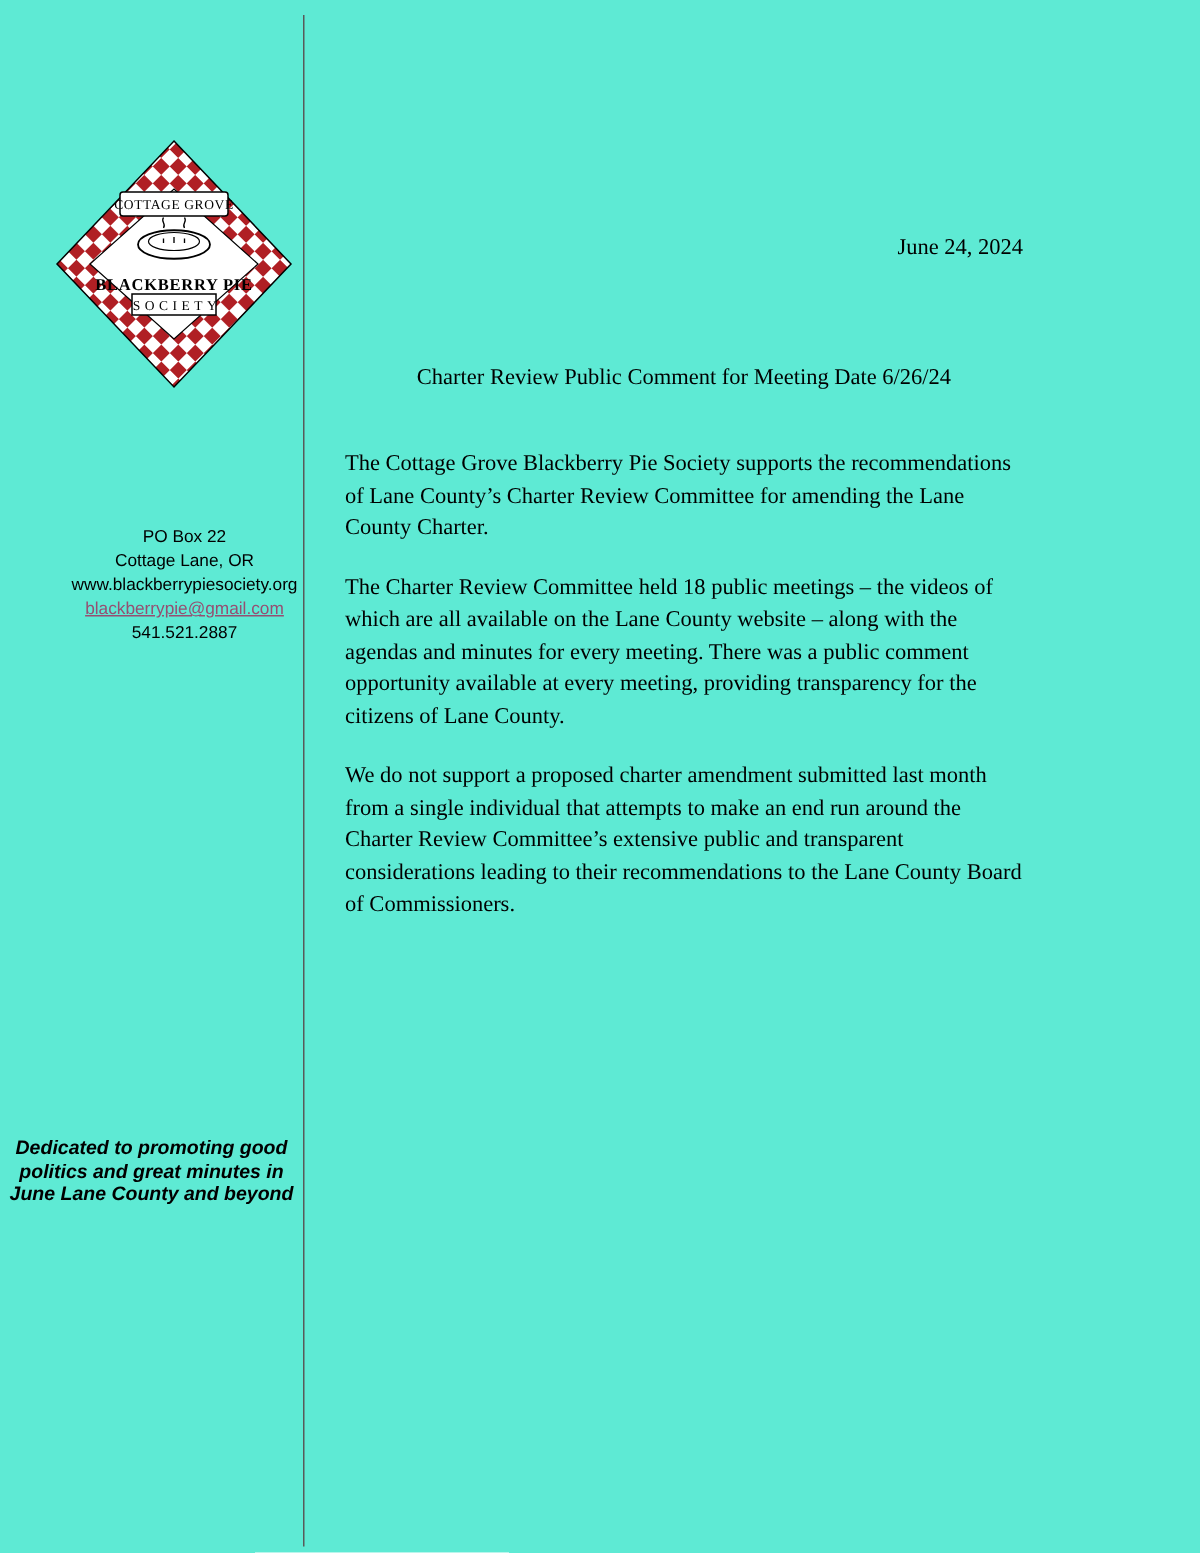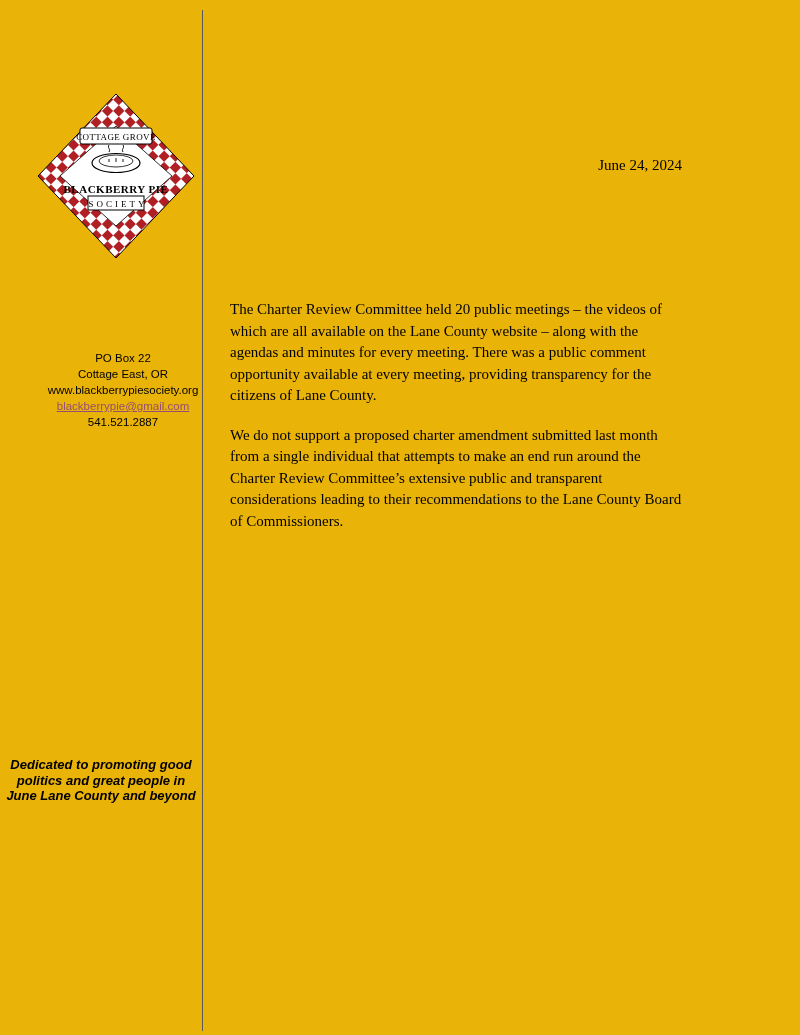--- a/index.html
+++ b/index.html
@@ -1,18 +1,18 @@
 <!DOCTYPE html>
 <html style="--checker-red: #b01f24; --link-color: #954F72; --divider-gray: #595959;"><head>
 <meta charset="utf-8">
 <style>
   * { margin:0; padding:0; box-sizing:border-box; }
   html,body { background:#ffffff; }
   .page {
-    position:relative; width:800px; height:1035px; background:#eab308;
+    position:relative; width:800px; height:1035px; background:#5eead4;
     font-family:"Liberation Serif", serif; color:#000; overflow:hidden;
   }
   
   .sidebar { position:absolute; left:0; top:0; width:202px; height:1035px; }
   .logo-wrap { position:absolute; left:36px; top:92px; width:160px; height:172px; }
   .contact {
     position:absolute; left:0; top:350px; width:202px; text-align:center;
     font-family:"Liberation Sans", sans-serif; font-size:11.5px; line-height:16px;padding-left:44px;
   }
   .contact a { color:var(--link-color,#954F72); text-decoration:underline; }
@@ -65,38 +65,40 @@
         </g>
         <text x="80" y="101" text-anchor="middle" class="logo-serif" font-size="11" font-weight="600" letter-spacing="0.5">BLACKBERRY PIE</text>
 
         <rect x="52" y="104" width="56" height="14" fill="#ffffff" stroke="#000" stroke-width="1"></rect>
         <text x="82" y="114.5" text-anchor="middle" class="logo-serif" font-size="9" letter-spacing="3">SOCIETY</text>
       </svg>
     </div>
 
     <div class="contact">
       <div>PO Box 22</div>
-      <div>Cottage East, OR</div>
+      <div>Cottage Lane, OR</div>
       <div>www.blackberrypiesociety.org</div>
       <div>
         <a href="#">blackberrypie@gmail.com</a>
       </div>
       <div>541.521.2887</div>
     </div>
 
     <div class="tagline">
       <div>Dedicated to promoting good</div>
-      <div>politics and great people in</div>
+      <div>politics and great minutes in</div>
       <div>June Lane County and beyond</div>
     </div>
   </div>
 
   <div class="divider"></div>
 
   <div class="main">
     <div class="date">June 24, 2024</div>
+    <div class="subject">Charter Review Public Comment for Meeting Date 6/26/24</div>
     <div class="body-text">
-      <p>The Charter Review Committee held 20 public meetings – the videos of which are all available on the Lane County website – along with the agendas and minutes for every meeting. There was a public comment opportunity available at every meeting, providing transparency for the citizens of Lane County.</p>
+      <p>The Cottage Grove Blackberry Pie Society supports the recommendations of Lane County’s Charter Review Committee for amending the Lane County Charter.</p>
+      <p>The Charter Review Committee held 18 public meetings – the videos of which are all available on the Lane County website – along with the agendas and minutes for every meeting. There was a public comment opportunity available at every meeting, providing transparency for the citizens of Lane County.</p>
       <p class="gap-before">We do not support a proposed charter amendment submitted last month from a single individual that attempts to make an end run around the Charter Review Committee’s extensive public and transparent considerations leading to their recommendations to the Lane County Board of Commissioners.</p>
     </div>
   </div>
 
 </div>
 
 </body></html>

